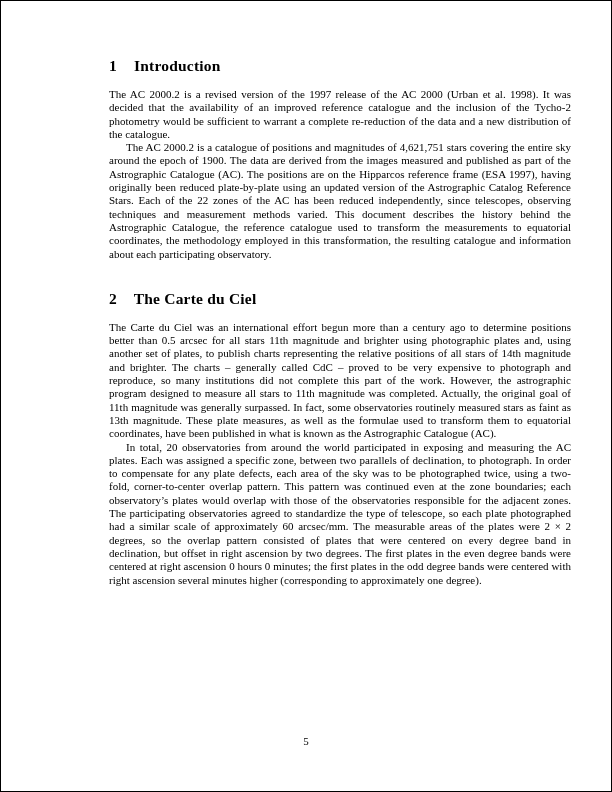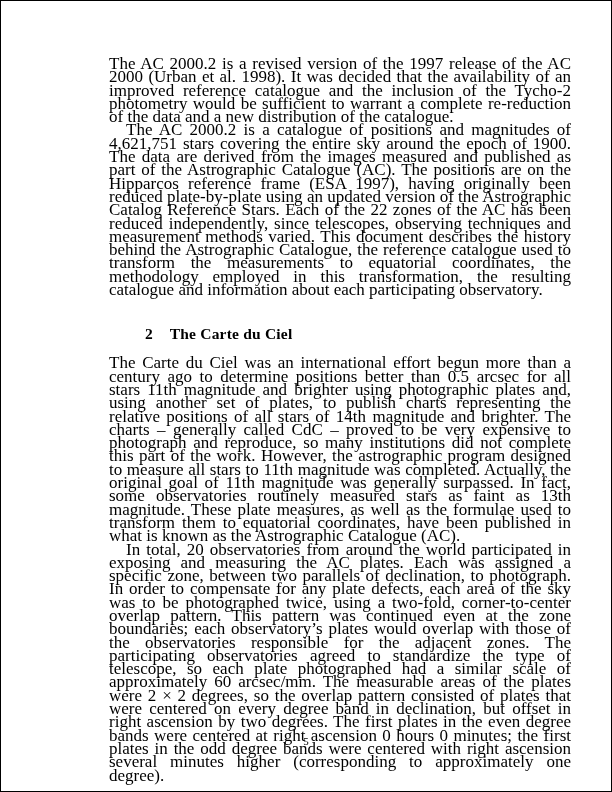--- a/index.html
+++ b/index.html
@@ -31,24 +31,23 @@
     margin: 0 0 13px 0;
     padding: 0;
     letter-spacing: 0.2px;
   }
   .section-heading .sec-num {
     display: inline-block;
     margin-right: 13px;
   }
   .section + .section .section-heading {
     margin-top: 29px;
-    margin-left: 36px;
   }
   .section p {
-    font-size: 17px;
+    font-size: 11px;
     line-height: 13.3px;
     text-align: justify;
     margin: 0;
     padding: 0;
   }
   .section p.indent {
     text-indent: 17px;
   }
   .page-footer {
     position: absolute;
@@ -59,20 +58,24 @@
     font-size: 11px;
   }
 </style>
 </head>
 <body>
 
 <div class="page">
   <div class="content">
 
     <div class="section">
+      <h2 class="section-heading">
+        <span class="sec-num">1</span>
+        <span class="sec-title">Introduction</span>
+      </h2>
       <p class="noindent">The AC 2000.2 is a revised version of the 1997 release of the AC 2000 (Urban et al. 1998). It was decided that the availability of an improved reference catalogue and the inclusion of the Tycho-2 photometry would be sufficient to warrant a complete re-reduction of the data and a new distribution of the catalogue.</p>
       <p class="indent">The AC 2000.2 is a catalogue of positions and magnitudes of 4,621,751 stars covering the entire sky around the epoch of 1900. The data are derived from the images measured and published as part of the Astrographic Catalogue (AC). The positions are on the Hipparcos reference frame (ESA 1997), having originally been reduced plate-by-plate using an updated version of the Astrographic Catalog Reference Stars. Each of the 22 zones of the AC has been reduced independently, since telescopes, observing techniques and measurement methods varied. This document describes the history behind the Astrographic Catalogue, the reference catalogue used to transform the measurements to equatorial coordinates, the methodology employed in this transformation, the resulting catalogue and information about each participating observatory.</p>
     </div>
 
     <div class="section">
       <h2 class="section-heading">
         <span class="sec-num">2</span>
         <span class="sec-title">The Carte du Ciel</span>
       </h2>
       <p class="noindent">The Carte du Ciel was an international effort begun more than a century ago to determine positions better than 0.5 arcsec for all stars 11th magnitude and brighter using photographic plates and, using another set of plates, to publish charts representing the relative positions of all stars of 14th magnitude and brighter. The charts – generally called CdC – proved to be very expensive to photograph and reproduce, so many institutions did not complete this part of the work. However, the astrographic program designed to measure all stars to 11th magnitude was completed. Actually, the original goal of 11th magnitude was generally surpassed. In fact, some observatories routinely measured stars as faint as 13th magnitude. These plate measures, as well as the formulae used to transform them to equatorial coordinates, have been published in what is known as the Astrographic Catalogue (AC).</p>

